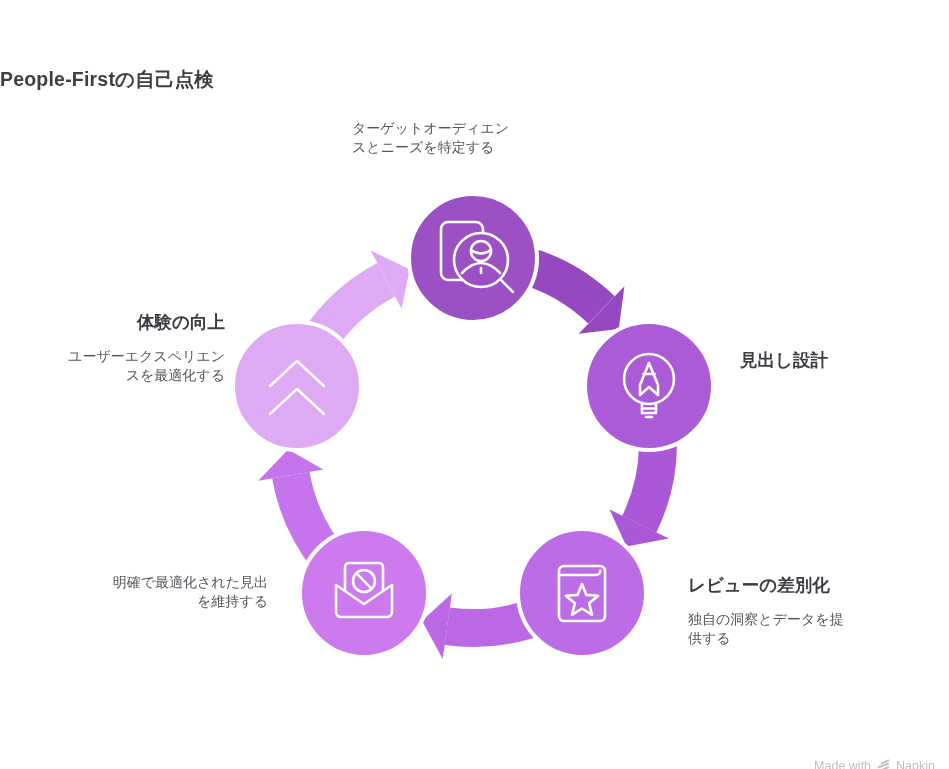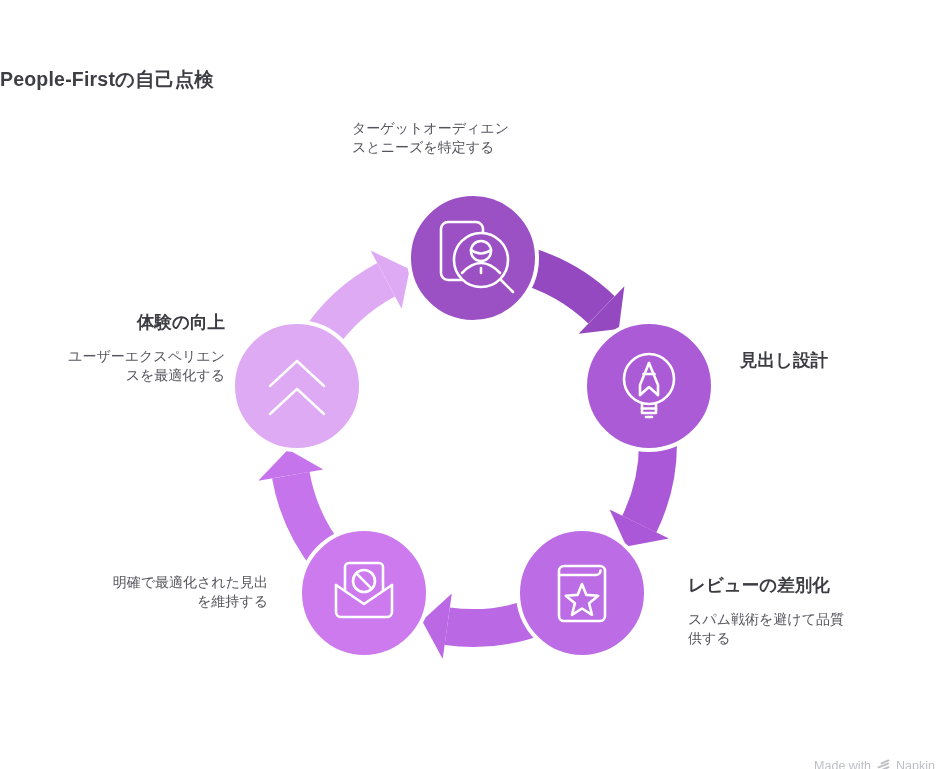--- a/index.html
+++ b/index.html
@@ -127,21 +127,21 @@
       <path d="M -27,28 L 0,3 L 27,28"></path>
     </g>
   </svg>
 
   <div class="label label-right">
     <div class="node-title">見出し設計</div>
   </div>
 
   <div class="label label-br">
     <div class="node-title">レビューの差別化</div>
-    <div class="node-desc">スパム戦術を避けて品質
+    <div class="node-desc">独自の洞察とデータを提
 供する</div>
   </div>
 
   <div class="label label-bl">
     <div class="node-desc">明確で最適化された見出
 を維持する</div>
   </div>
 
   <div class="label label-left">
     <div class="node-title">体験の向上</div>

